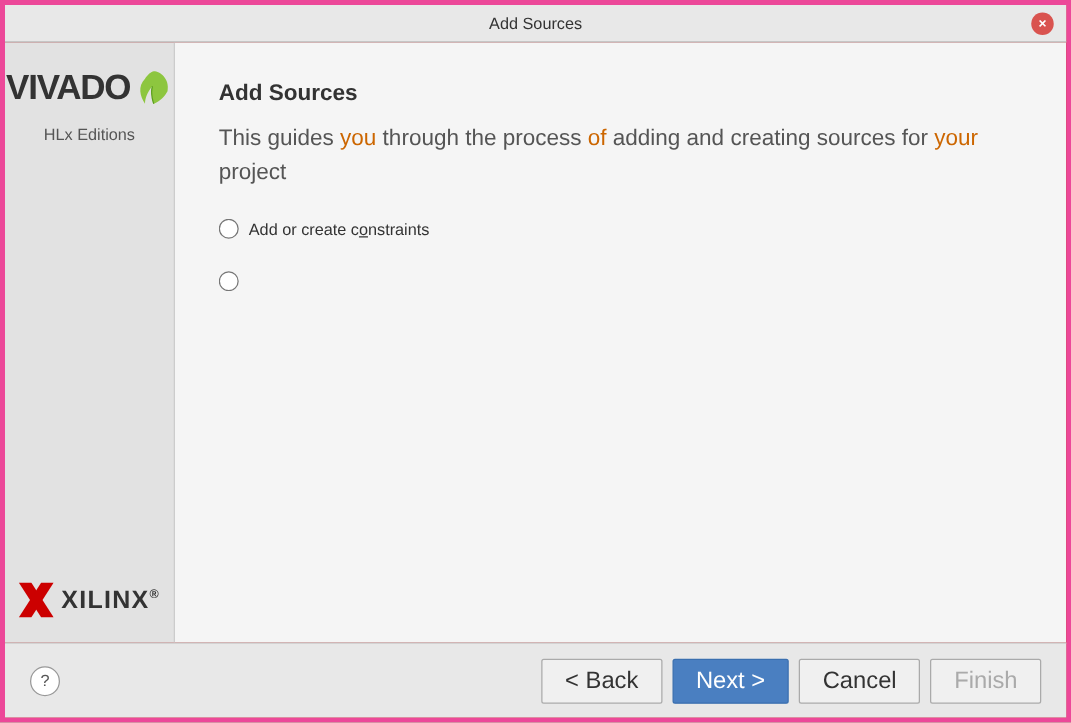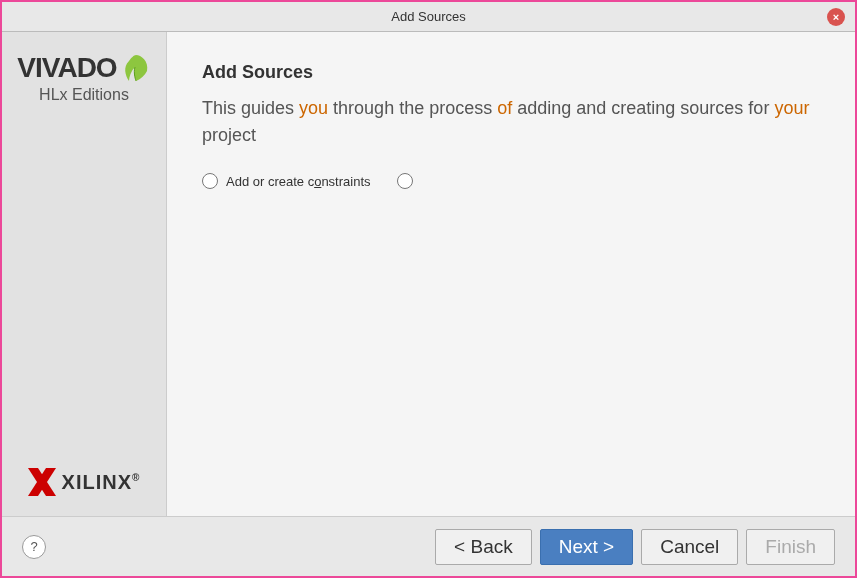--- a/index.html
+++ b/index.html
@@ -11,21 +11,21 @@
       align-items: center;
       justify-content: center;
       width: 857px;
       height: 578px;
       overflow: hidden;
     }
     .dialog {
       width: 857px;
       height: 578px;
       background: #b91c1c;
-      border: 2px solid #ec4899;
+      border: 4px solid #ec4899;
       display: flex;
       flex-direction: column;
     }
     .title-bar {
       background: #e8e8e8;
       border-bottom: 1px solid #bbb;
       padding: 6px 10px;
       display: flex;
       align-items: center;
       justify-content: space-between;
@@ -49,21 +49,21 @@
       color: white;
       font-size: 11px;
       font-weight: bold;
     }
     .dialog-body {
       display: flex;
       flex: 1;
       overflow: hidden;
     }
     .sidebar {
-      width: 165px;
+      width: 136px;
       background: #e2e2e2;
       border-right: 1px solid #ccc;
       display: flex;
       flex-direction: column;
       align-items: center;
       justify-content: space-between;
       padding: 20px 15px;
     }
     .vivado-logo {
       display: flex;
@@ -79,23 +79,23 @@
       font-size: 28px;
       font-weight: bold;
       color: #333;
       letter-spacing: -1px;
     }
     .vivado-leaf {
       width: 30px;
       height: 30px;
     }
     .vivado-sub {
-      font-size: 16px;
+      font-size: 13px;
       color: #555;
-      margin-top: 2px;
+      margin-top: 14px;
     }
     .xilinx-logo {
       display: flex;
       align-items: center;
       gap: 6px;
     }
     .xilinx-text {
       font-size: 20px;
       font-weight: bold;
       color: #333;
@@ -120,21 +120,21 @@
       font-size: 18px;
       color: #555;
       margin-bottom: 24px;
       line-height: 1.5;
     }
     .content-desc .highlight {
       color: #cc6600;
     }
     .radio-group {
       display: flex;
-      flex-direction: row;
+      flex-direction: column;
       gap: 26px;
     }
     .radio-item {
       display: flex;
       align-items: center;
       gap: 8px;
       cursor: pointer;
     }
     .radio-input {
       width: 16px;

